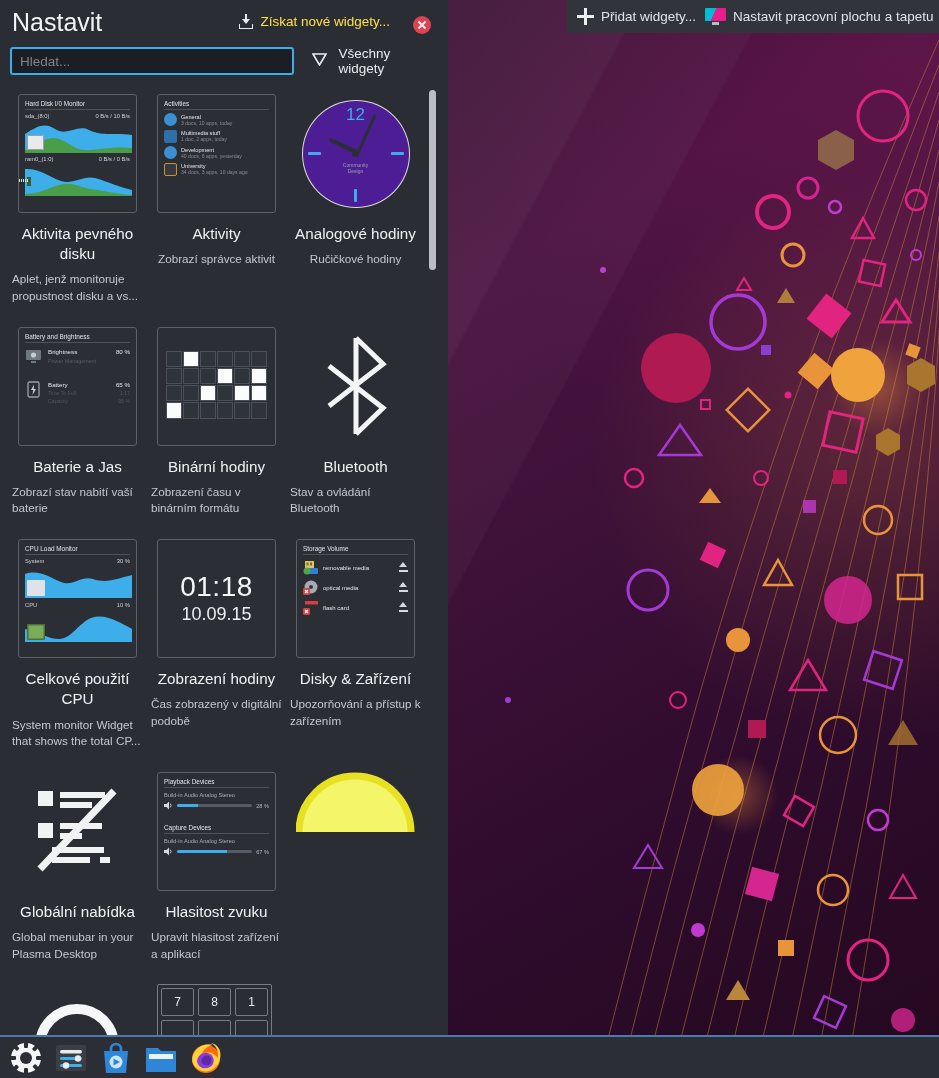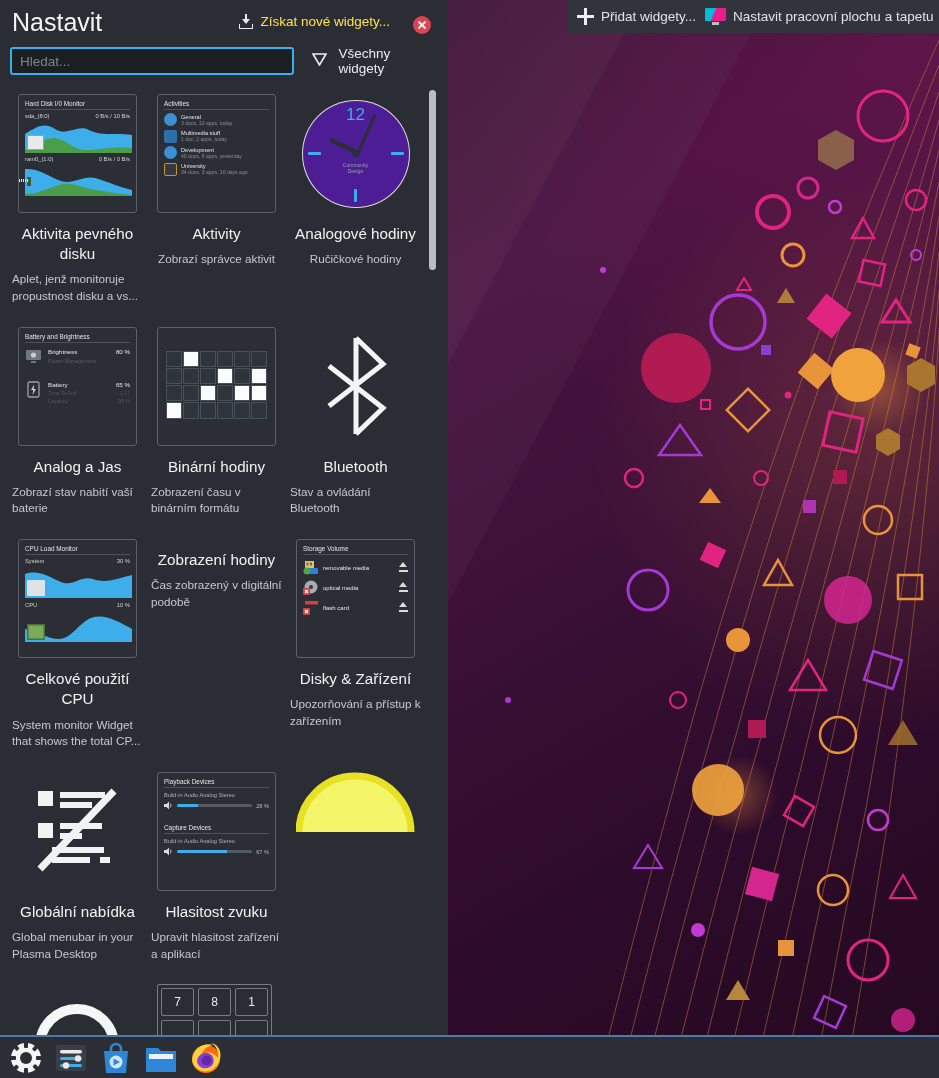--- a/index.html
+++ b/index.html
@@ -557,21 +557,21 @@
                     <span>1:17</span>
                   </span>
                   <span class="bb-sub2">
                     <span>Capacity</span>
                     <span>95 %</span>
                   </span>
                 </span>
               </div>
             </div>
           </div>
-          <div class="w-name">Analog a Jas</div>
+          <div class="w-name">Baterie a Jas</div>
           <div class="w-desc">Zobrazí stav nabití vaší baterie</div>
         </div>
 
         <div class="cell">
           <div class="thumb">
             <div class="card">
               <div class="bin-grid" id="bin-grid">
                   <div class="bin-cell"></div>
                   <div class="bin-cell on"></div>
                   <div class="bin-cell"></div>
@@ -640,20 +640,28 @@
                 </svg>
                 <span class="cpu-ic" style="background:#7aab5a;box-shadow:inset 0 0 0 1.5px #4d7038"></span>
               </div>
             </div>
           </div>
           <div class="w-name">Celkové použití CPU</div>
           <div class="w-desc">System monitor Widget that shows the total CP...</div>
         </div>
 
         <div class="cell">
+          <div class="thumb">
+            <div class="card" style="display:flex;align-items:center;justify-content:center">
+              <div class="dig">
+                <div class="t">01:18</div>
+                <div class="d">10.09.15</div>
+              </div>
+            </div>
+          </div>
           <div class="w-name">Zobrazení hodiny</div>
           <div class="w-desc">Čas zobrazený v digitální podobě</div>
         </div>
 
         <div class="cell">
           <div class="thumb">
             <div class="card">
               <div class="card-title">Storage Volume</div>
               <div class="card-rule"></div>
               <div class="sv-row">

